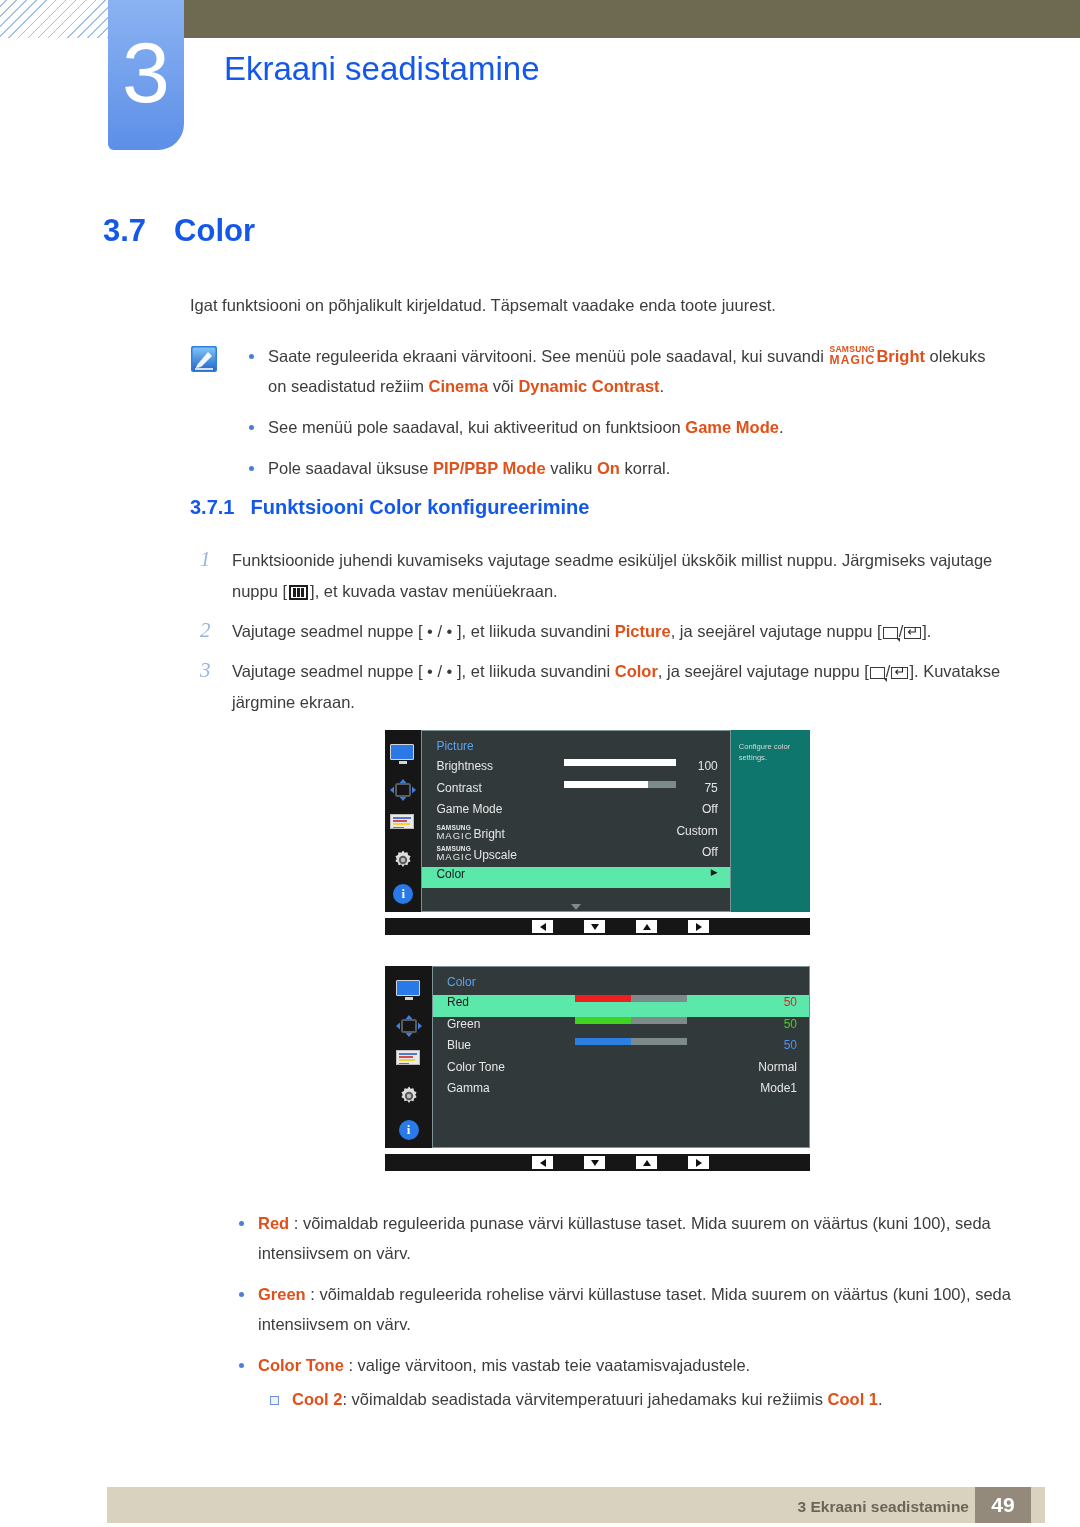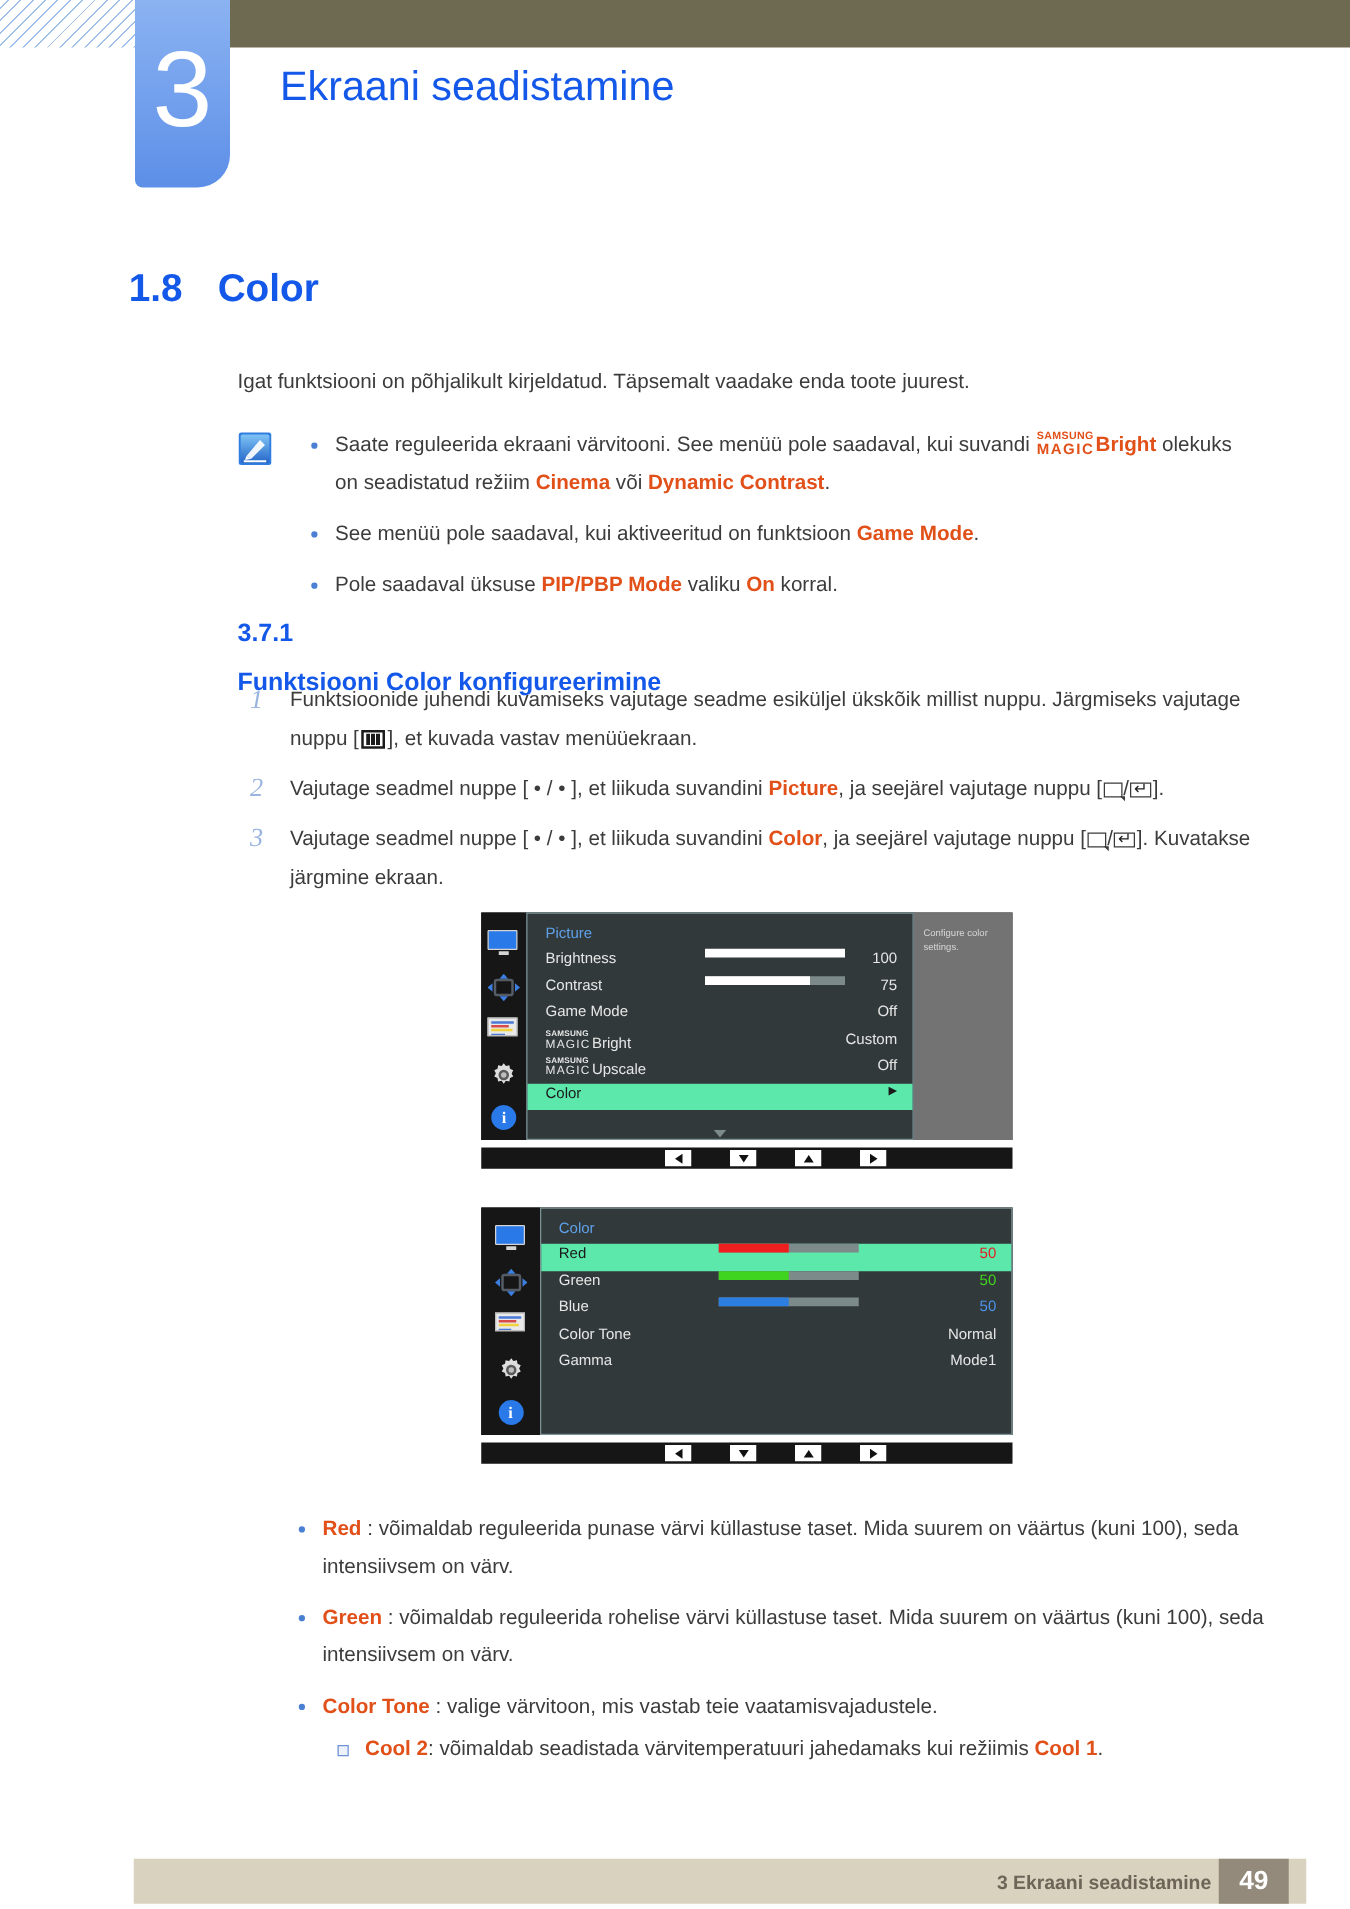--- a/index.html
+++ b/index.html
@@ -89,21 +89,21 @@
     font-size:16.5px; line-height:31px; color:#3c3c3c;
   }
   .step .n{
     position:absolute; left:10px; top:-1px;
     font-size:21px; color:#9ab4e0; font-style:italic; font-family:"Liberation Serif", serif;
   }
 
   .subhead{
     position:absolute; left:190px; top:496px;
     font-size:20px; font-weight:bold; color:#1358e8;
-    display:flex; gap:16px;flex-direction:column;
+    display:flex; gap:16px;
   }
 
   
   .gly-menu{
     display:inline-block; vertical-align:-3px;
     width:19px; height:15px; background:#fff; border:2px solid #1c1c1c;
     position:relative; margin:0 2px;
   }
   .gly-menu:before{
     content:""; position:absolute; left:2px; top:1px; width:11px; height:9px;
@@ -137,21 +137,21 @@
   .osd-side{
     width:47px; background:#161616;
     display:flex; flex-direction:column; align-items:center;
     justify-content:flex-start; padding-top:14px; gap:13px;
   }
   .osd-main{
     flex:1; background:#32393a; border:1px solid #7b9396;
     position:relative; padding:8px 0 0 0;
   }
   .osd-help{
-    width:98px; background:#737373; color:#d6d6d6;
+    width:98px; background:#0f766e; color:#d6d6d6;
     font-size:7.6px; line-height:10.5px; padding:12px 7px 0 8px;
   }
   .osd-title{
     color:#5ea0e8; font-size:12px; padding:0 0 6px 14px;
   }
   .osd-row{
     display:flex; align-items:flex-start; height:21.5px;
     padding:0 12px 0 14px; color:#e6e6e6; font-size:12px;
   }
   .osd-row.sel{ background:#5ce8ab; color:#1a1a1a; }
@@ -225,21 +225,21 @@
 </head>
 <body>
 
 <div class="hdr-hatch"></div>
 <div class="hdr-olive"></div>
 <div class="hdr-tab"></div>
 <div class="hdr-num">3</div>
 <div class="hdr-title">Ekraani seadistamine</div>
 
 <div class="sec">
-  <span>1.8</span>
+  <span>3.7</span>
   <span>Color</span>
 </div>
 
 <div class="para" style="left:190px; top:291px; width:830px;">Igat funktsiooni on põhjalikult kirjeldatud. Täpsemalt vaadake enda toote juurest.</div>
 
 <div class="noteicon">
   <svg width="28" height="28" viewBox="0 0 28 28">
     <rect x="1" y="1" width="26" height="26" rx="2" fill="#2f7de0"></rect>
     <rect x="2.5" y="2.5" width="23" height="23" rx="1.5" fill="url(#ng)"></rect>
     <defs>

